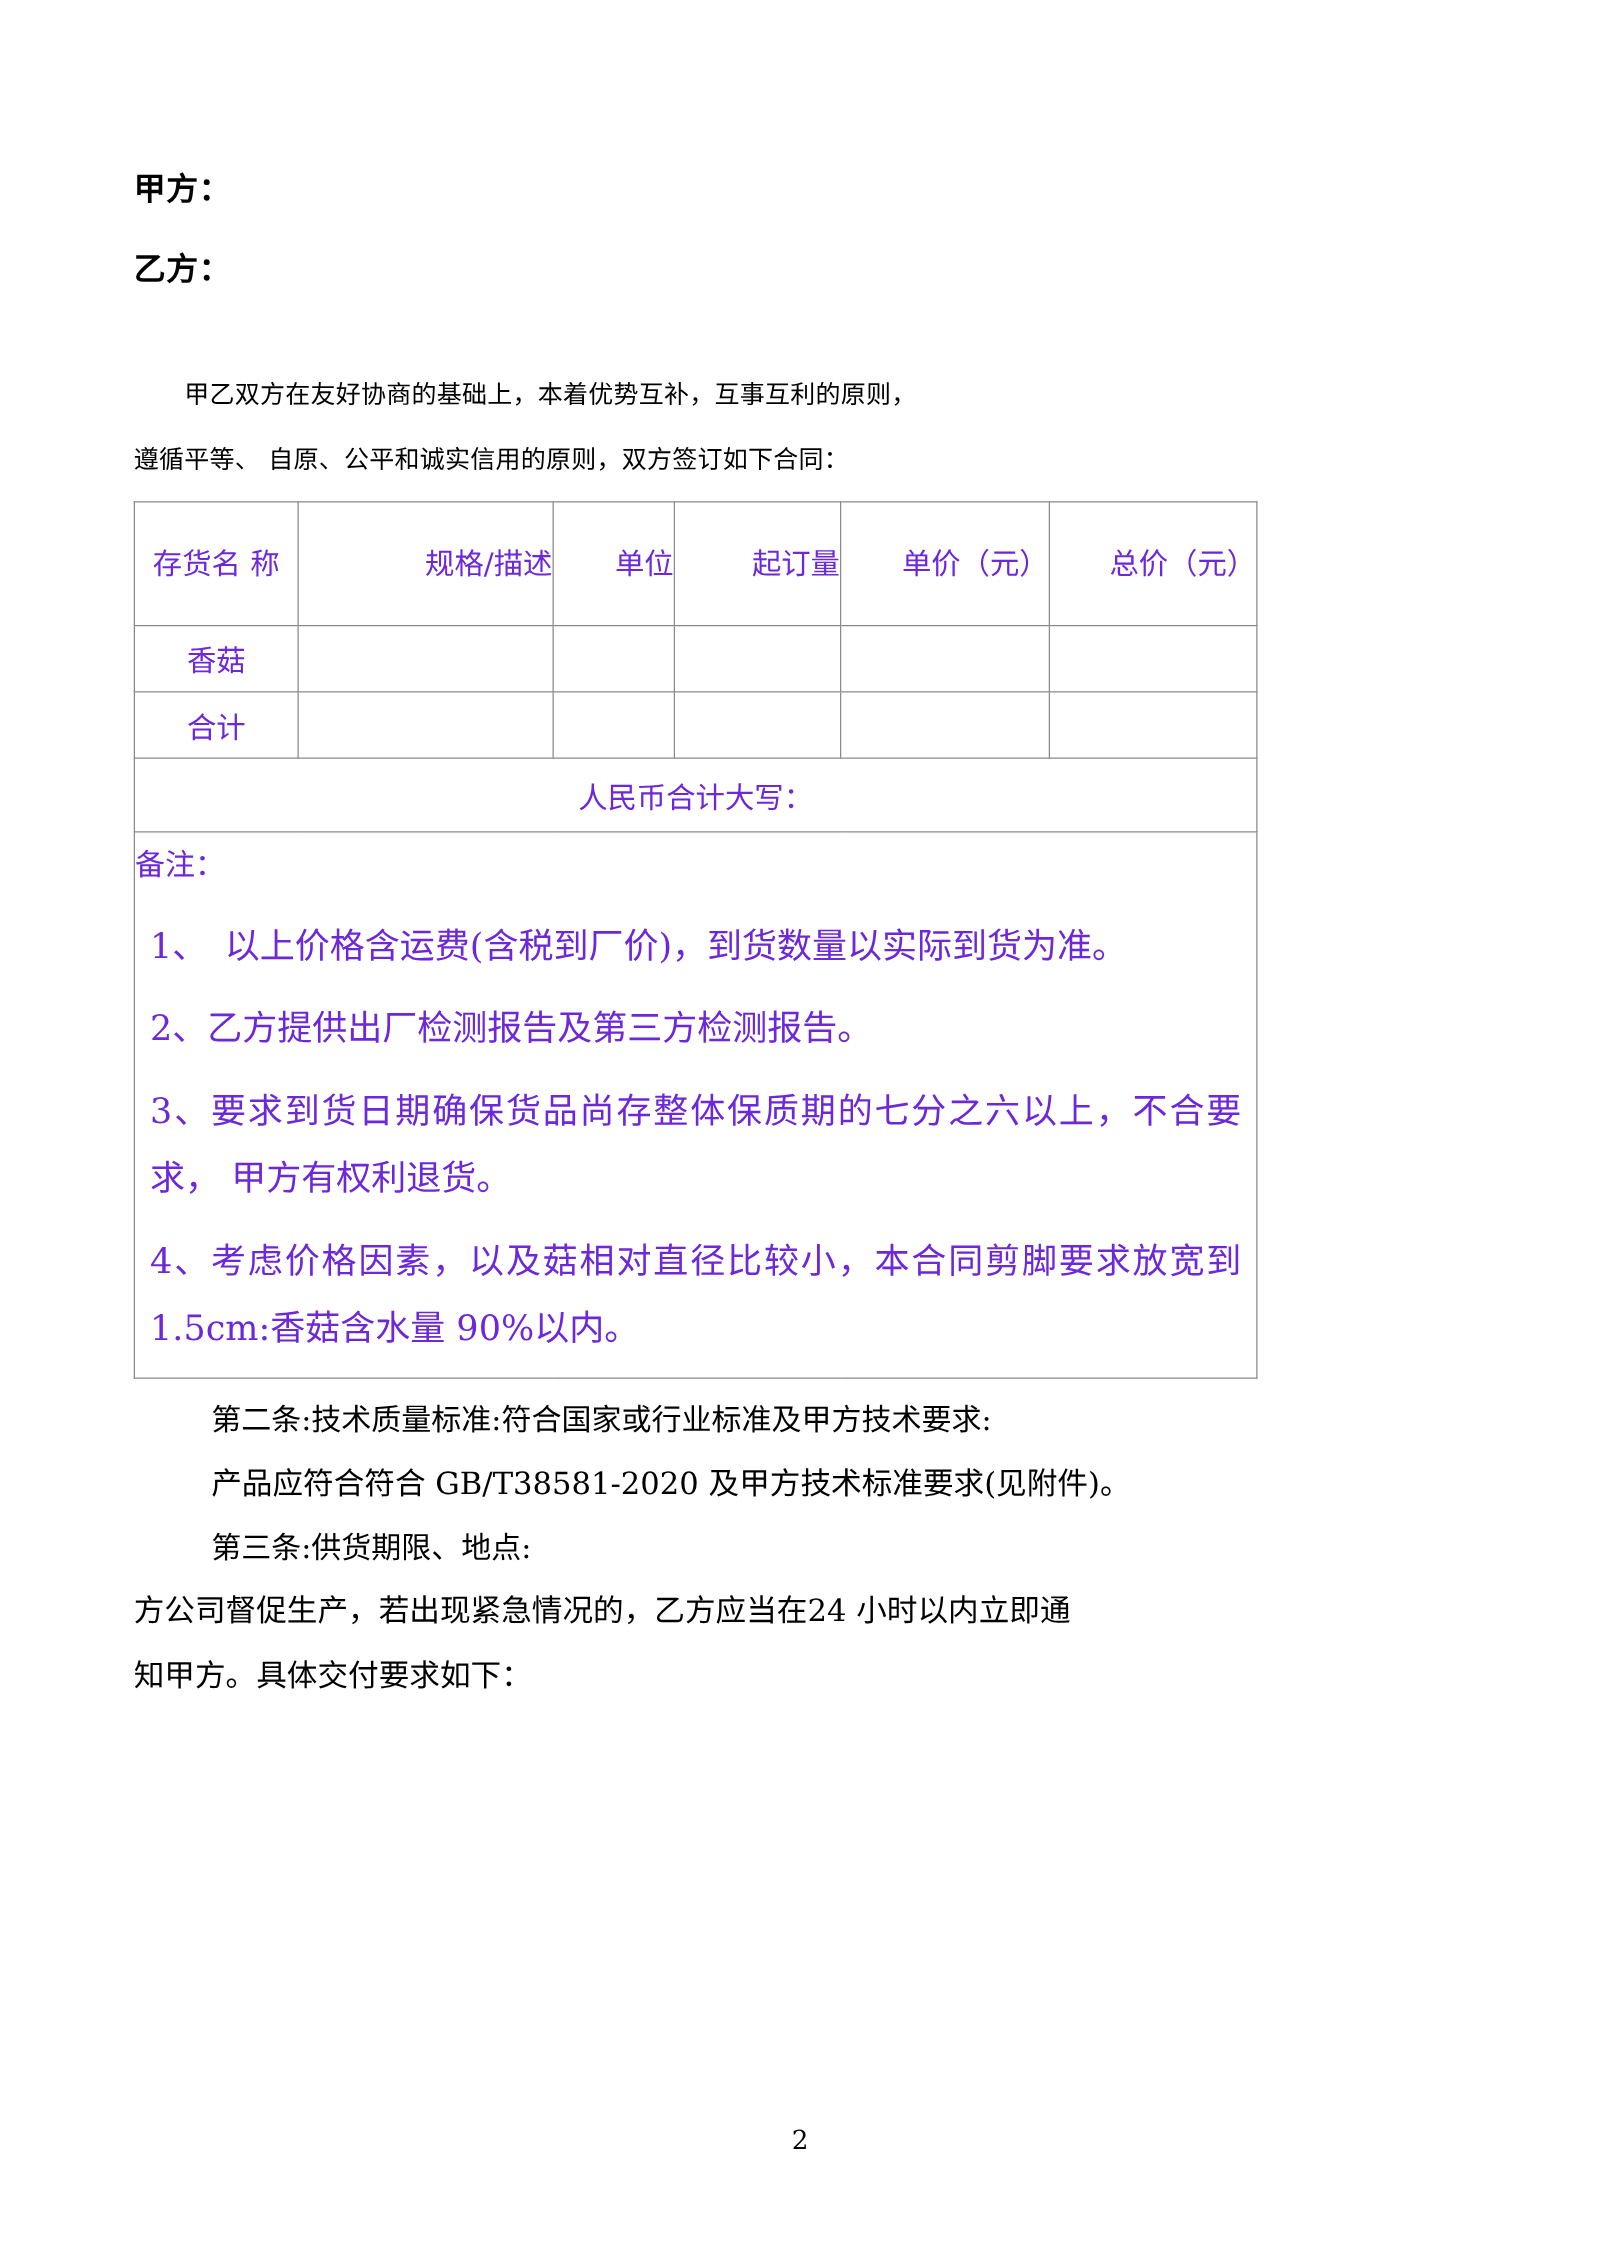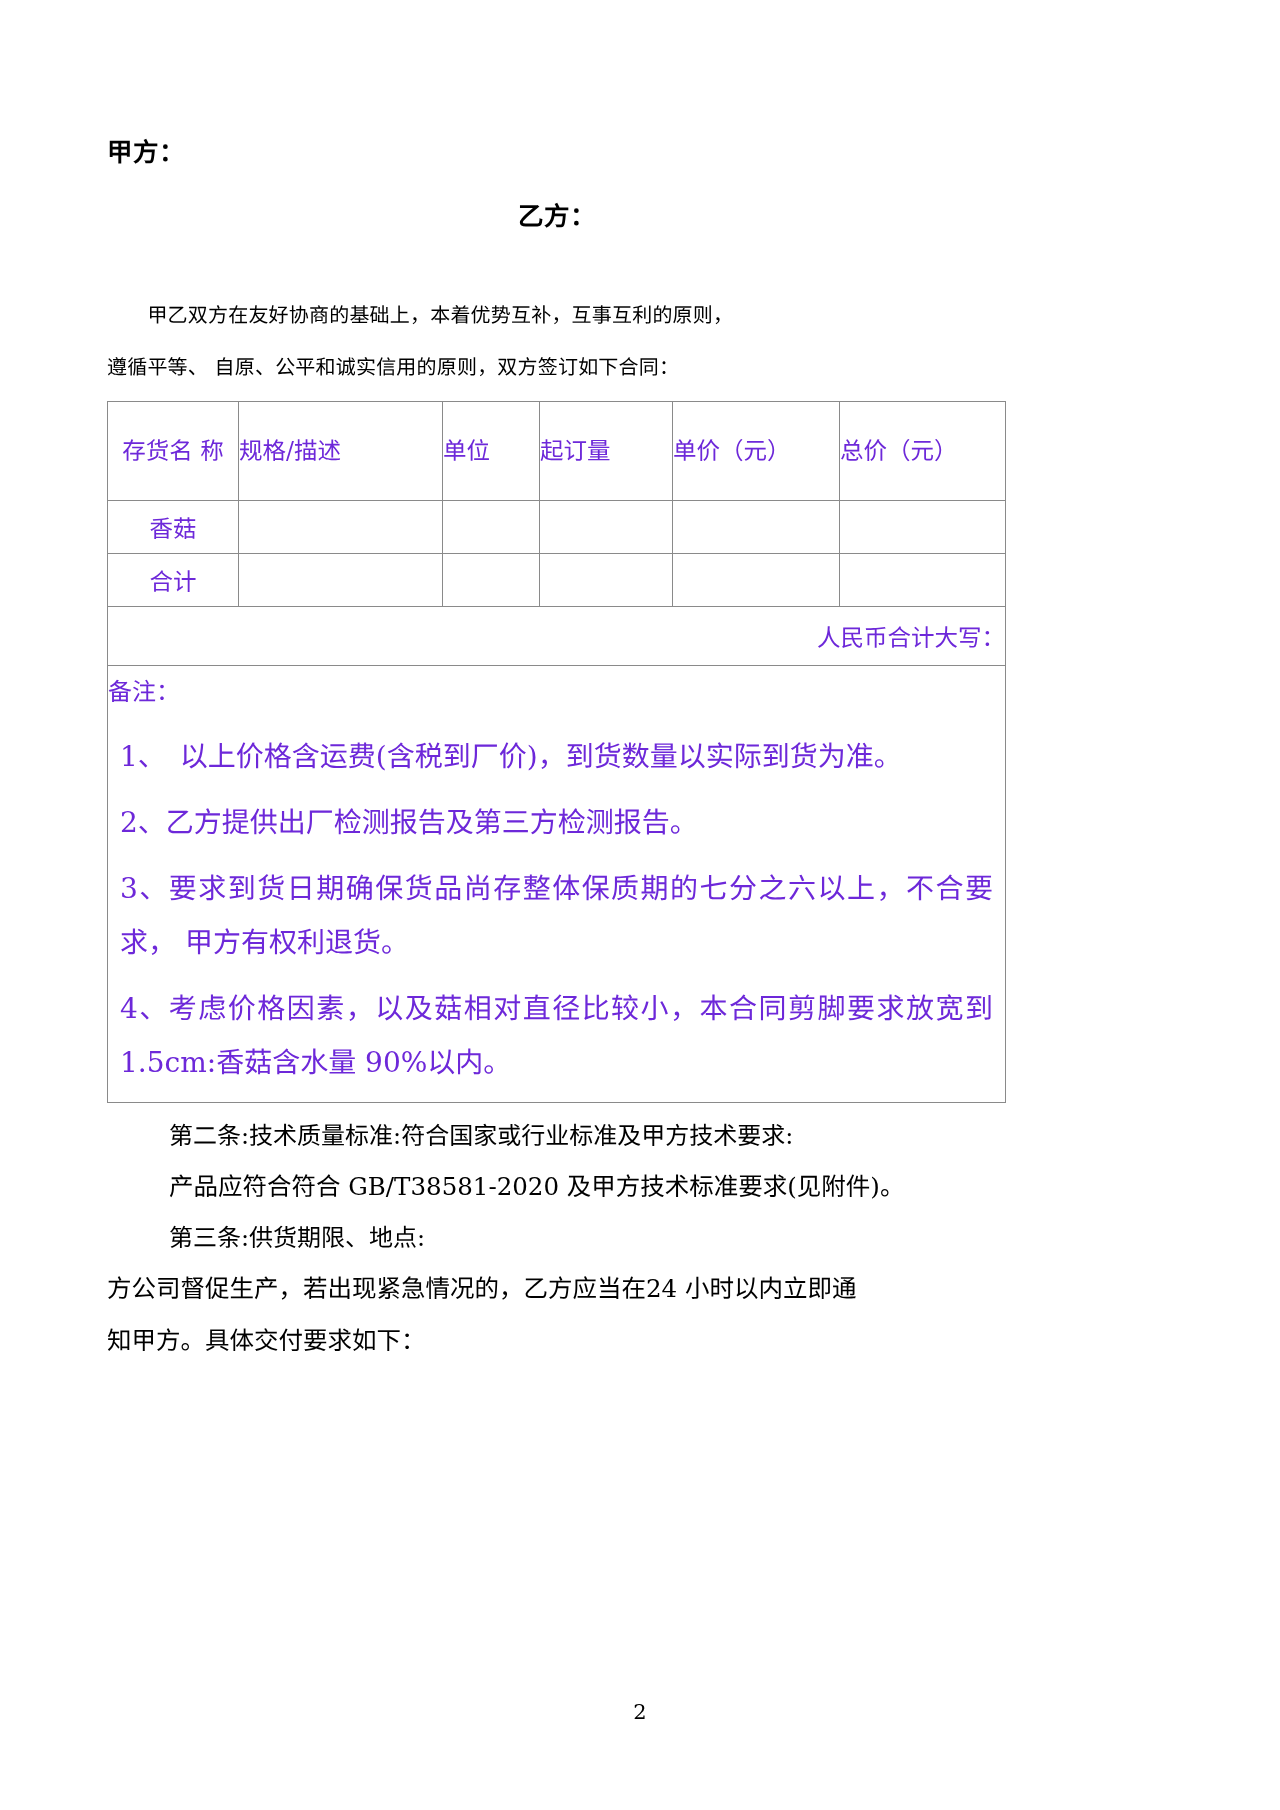--- a/index.html
+++ b/index.html
@@ -36,21 +36,21 @@
 
   .party-line {
     font-size: 25.5px;
     font-weight: bold;
     letter-spacing: 0.5px;
     line-height: 1.0;
     margin: 0 0 0 0;
     white-space: pre;
   }
   .party-line.first { margin-top: 22px; }
-  .party-line.second { margin-top: 38px; text-align: center; }
+  .party-line.second { margin-top: 38px; }
 
   .gap-intro { height: 60px; }
 
   .para {
     font-size: 20px;
     line-height: 52px;
     letter-spacing: 0.2px;
     margin: 0;
     text-align: justify;
     text-justify: inter-ideograph;
@@ -81,36 +81,36 @@
     table-layout: fixed;
   }
   table.goods td {
     border: 1px solid #8a8a8a;
     padding: 0;
     vertical-align: middle;
     font-size: 23.5px;
     color: #6d28d9;
   }
   .th-cell {
-    text-align: left;
+    text-align: right;
     height: 98px;
     line-height: 40px;
   }
   .th-name {
     text-align: center;
     line-height: 44px;
     padding: 0 18px;
   }
   .row-cell {
     height: 52px;
     text-align: center;
   }
   .full-cell {
     height: 58px;
-    text-align: right;
+    text-align: center;
     padding-left: 14px;
     font-size: 24px;
   }
   .notes-cell {
     text-align: left;
     padding: 6px 10px 10px 14px;
     vertical-align: top;
   }
   .note-head {
     font-size: 24px;

